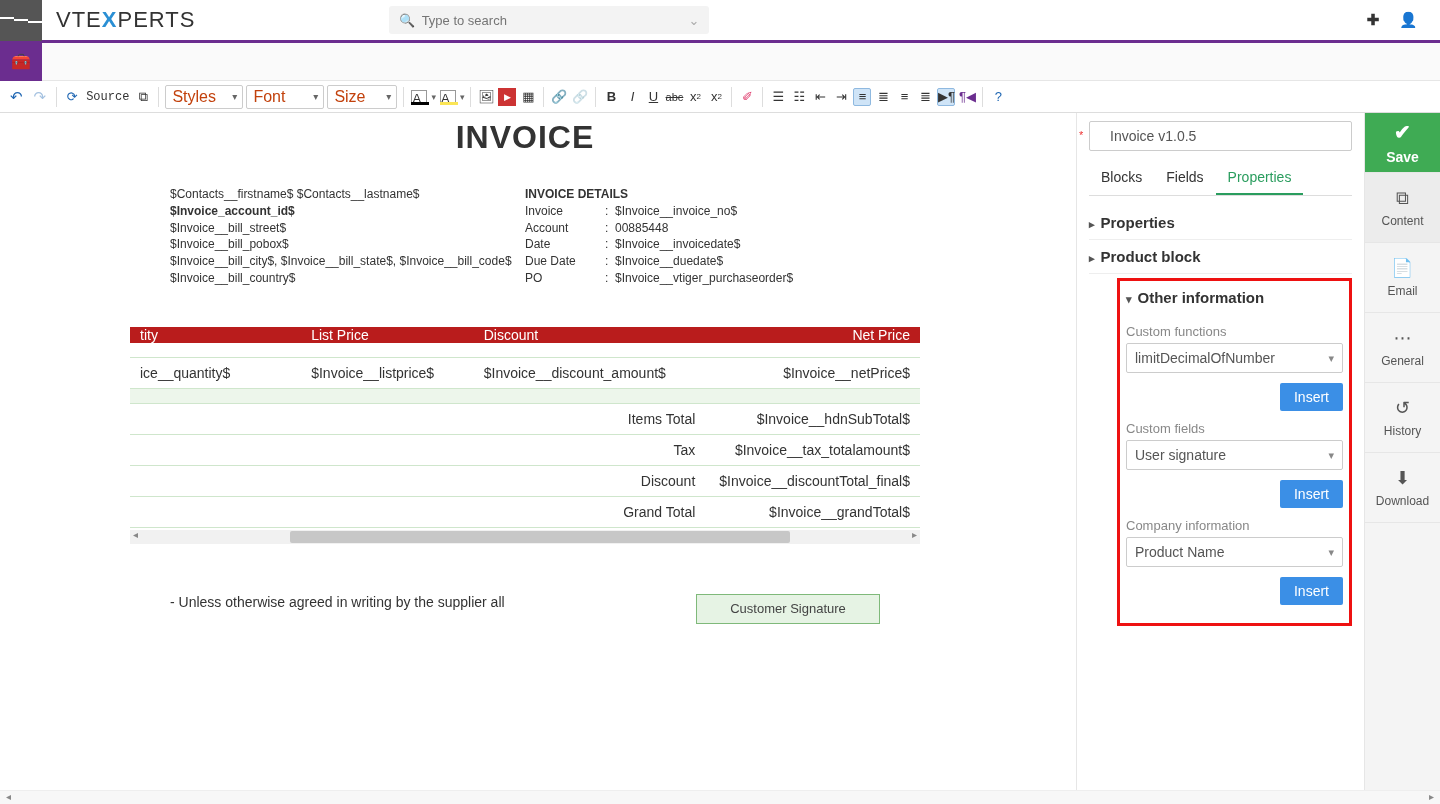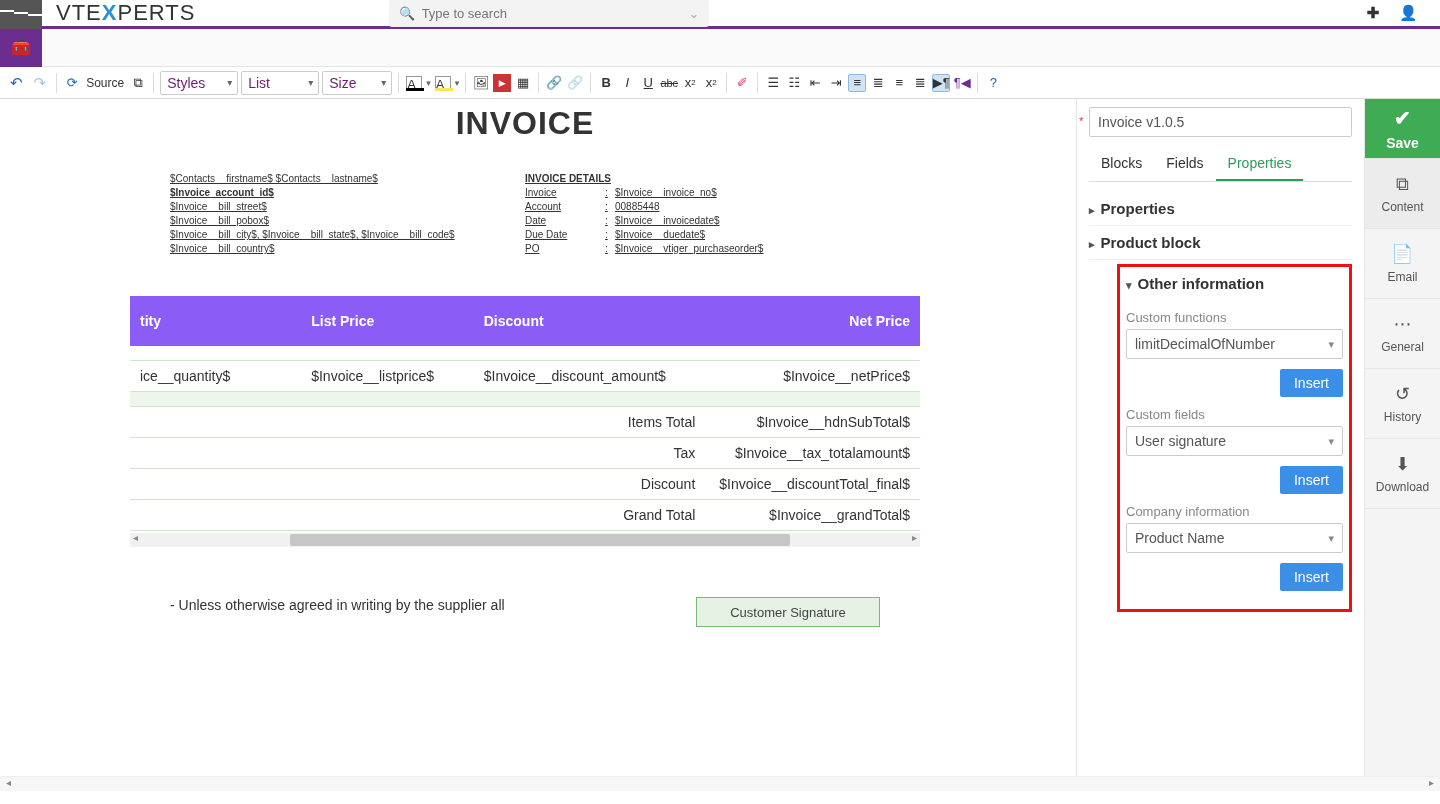--- a/index.html
+++ b/index.html
@@ -1,19 +1,19 @@
 <!DOCTYPE html>
 <html><head>
 <meta charset="utf-8">
 <style>
   * { box-sizing: border-box; margin: 0; padding: 0; }
   body { font-family: Arial, Helvetica, sans-serif; font-size: 13px; color: #333; background: #fff; overflow: hidden; width: 1440px; height: 804px; }
 
   
-  .topbar { display: flex; align-items: center; height: 29px; border-bottom: 3px solid #6b2d8f; }
+  .topbar { display: flex; align-items: center; height: 43px; border-bottom: 3px solid #6b2d8f; }
   .hamburger { width: 42px; height: 42px; background: #555; display: flex; align-items: center; justify-content: center; cursor: pointer; }
   .hamburger span, .hamburger::before, .hamburger::after { content: ""; display: block; width: 18px; height: 2px; background: #fff; }
   .hamburger::before { margin-bottom: 4px; }
   .hamburger::after { margin-top: 4px; }
   .logo { padding: 0 14px; font-size: 22px; font-weight: 400; color: #333; letter-spacing: 1px; font-family: Arial; }
   .logo .x { color: #2a8fd4; font-weight: bold; }
   .search-wrap { margin-left: 180px; width: 320px; height: 28px; background: #f3f3f3; border-radius: 3px; display: flex; align-items: center; padding: 0 10px; color: #888; }
   .search-wrap input { flex: 1; border: none; background: transparent; outline: none; font-size: 13px; color: #555; }
   .top-right { margin-left: auto; display: flex; align-items: center; gap: 20px; padding-right: 22px; color: #333; font-size: 15px; }
 
@@ -22,64 +22,64 @@
   .crumb-icon { width: 42px; height: 38px; background: #6b2d8f; display: flex; align-items: center; justify-content: center; color: #fff; font-size: 16px; }
   .crumb { padding-left: 12px; font-size: 13px; color: #444; }
   .crumb .main { font-weight: 600; font-size: 13px; letter-spacing: 0.5px; }
   .crumb .sep { padding: 0 6px; color: #888; }
   .crumb .sub { color: #888; }
 
   
   .editor-toolbar { display: flex; align-items: center; height: 32px; border-bottom: 1px solid #ddd; padding: 0 6px; gap: 3px; font-size: 12px; color: #333; background: #fff; }
   .tb-btn { padding: 2px 4px; color: #2067b3; cursor: pointer; font-size: 15px; }
   .tb-sep { width: 1px; height: 20px; background: #ddd; margin: 0 3px; }
-  .tb-text { font-size: 12px; color: #333; padding: 0 2px; }
-  .tb-select { height: 24px; border: 1px solid #ccc; border-radius: 2px; padding: 0 18px 0 6px; font-size: 14px; color: #701a75; background: #fff; position: relative; display: inline-flex; align-items: center; min-width: 70px; }
+  .tb-text { font-size: 12px; color: #333; padding: 0 2px; font-family: Liberation Mono, monospace; }
+  .tb-select { height: 24px; border: 1px solid #ccc; border-radius: 2px; padding: 0 18px 0 6px; font-size: 16px; color: #c2410c; background: #fff; position: relative; display: inline-flex; align-items: center; min-width: 70px; }
   .tb-select::after { content: "▾"; position: absolute; right: 5px; color: #666; font-size: 10px; }
   .tb-select.wide { min-width: 78px; }
   .tb-ico { width: 18px; height: 18px; display: inline-flex; align-items: center; justify-content: center; font-size: 13px; color: #333; cursor: pointer; }
   .tb-ico.blue { color:#2067b3; }
   .tb-ico.active { background: #cfe4f7; border: 1px solid #8fb9e0; border-radius: 2px; }
   .tb-swatch { width:16px; height:14px; border:1px solid #999; display:inline-block; position:relative; }
   .tb-swatch::after { content:""; position:absolute; bottom:-2px; left:-1px; width:18px; height:3px; background:#000; }
   .tb-swatch.yellow::after { background:#fbe555; }
 
   
   .main { display: flex; height: calc(804px - 42px - 38px - 32px - 15px); }
   .canvas-area { flex: 1; overflow: auto; background: #fff; position: relative; }
   .canvas-area::-webkit-scrollbar { width: 14px; height: 14px; }
   .canvas-area::-webkit-scrollbar-track { background: #f1f1f1; }
   .canvas-area::-webkit-scrollbar-thumb { background: #c1c1c1; }
   .paper { width: 790px; margin: 0 0 0 130px; background: #fff; padding: 0 0 30px 0; }
   .heading { text-align: center; font-size: 32px; font-weight: 800; padding: 6px 0 30px; letter-spacing: 1px; }
 
-  .details-row { display: flex; padding: 0 40px; font-size: 10px; text-decoration: underline; }
+  .details-row { display: flex; padding: 0 40px; font-size: 12px; }
   .details-col { flex: 1; line-height: 1.4; }
   .details-col.right { flex: 1; }
   .details-col .bold { font-weight: 700; }
   .kv { display: grid; grid-template-columns: 80px 10px auto; }
   .kv .c { text-align: left; }
 
   .tbl-wrap { margin-top: 40px; }
   table.inv { width: 100%; border-collapse: collapse; font-size: 14px; }
-  table.inv th { background: #8b5cf6; color: #fff; text-align: left; padding: 17px 10px; font-weight: 700; }
+  table.inv th { background: #b91c1c; color: #fff; text-align: left; padding: 0 10px; font-weight: 400; }
   table.inv td { padding: 7px 10px; border-bottom: 1px solid #cfe6cc; }
   table.inv tr.alt td { background: #edf6eb; }
   table.inv tr.blank td { height: 14px; }
   table.inv td.r, table.inv th.r { text-align: right; }
   .totals td { border-bottom: 1px solid #cfe6cc; }
   .totals .label { text-align: right; padding-right: 14px; }
 
   .sig-row { display: flex; justify-content: space-between; padding: 50px 40px 0; align-items: flex-start; font-size: 14px; }
   .sig-box { width: 184px; height: 30px; border: 1px solid #7fb97a; background: #e6f3e4; display: flex; align-items: center; justify-content: center; color: #444; font-size: 13px; }
 
   
   .right-panel { width: 288px; border-left: 1px solid #e6e6e6; display: flex; flex-direction: column; padding: 8px 12px 0 12px; font-size: 14px; }
   .rp-asterisk { color:#e33; font-size:11px; position:absolute; margin-left:-10px; margin-top:8px; }
-  .rp-name { height: 30px; border: 1px solid #ccc; border-radius: 2px; padding: 0 8px; color: #555; display: flex; align-items: center; }
+  .rp-name { height: 30px; border: 1px solid #ccc; border-radius: 2px; padding: 0 20px; color: #555; display: flex; align-items: center; }
   .rp-tabs { display: flex; border-bottom: 1px solid #ddd; margin-top: 10px; }
   .rp-tab { padding: 8px 12px; font-size: 14px; color: #333; cursor: pointer; }
   .rp-tab.active { color: #2a9d5e; border-bottom: 2px solid #2a9d5e; }
   .rp-accordion { margin-top: 10px; }
   .rp-acc-head { padding: 8px 0; font-weight: 700; font-size: 15px; cursor: pointer; border-bottom: 1px solid #eee; }
   .rp-acc-head::before { content: "▸"; margin-right: 6px; color: #555; font-size: 11px; display:inline-block; }
   .rp-acc-head.open::before { content: "▾"; }
   .rp-highlight { border: 3px solid #e11; padding: 6px 6px 18px; margin-top: 4px; margin-left: 28px; }
   .rp-label { font-size: 13px; color: #888; margin-top: 10px; }
   .rp-select { margin-top: 4px; height: 30px; border: 1px solid #ccc; border-radius: 2px; padding: 0 8px; color: #555; display: flex; align-items: center; justify-content: space-between; background: #fff; }
@@ -141,21 +141,21 @@
   <span class="tb-btn" style="opacity:.4;">↷</span>
   <span class="tb-sep"></span>
   <span class="tb-ico blue">⟳</span>
   <span class="tb-text">Source</span>
   <span class="tb-ico">⧉</span>
   <span class="tb-sep"></span>
   <span class="tb-select wide">
       <span>Styles</span>
     </span>
   <span class="tb-select wide">
-      <span>List</span>
+      <span>Font</span>
     </span>
   <span class="tb-select">
       <span>Size</span>
     </span>
   <span class="tb-sep"></span>
   <span class="tb-ico">
       <span class="tb-swatch">A</span>
     </span>
     <span style="font-size:9px;color:#666;">▾</span>
   <span class="tb-ico">

